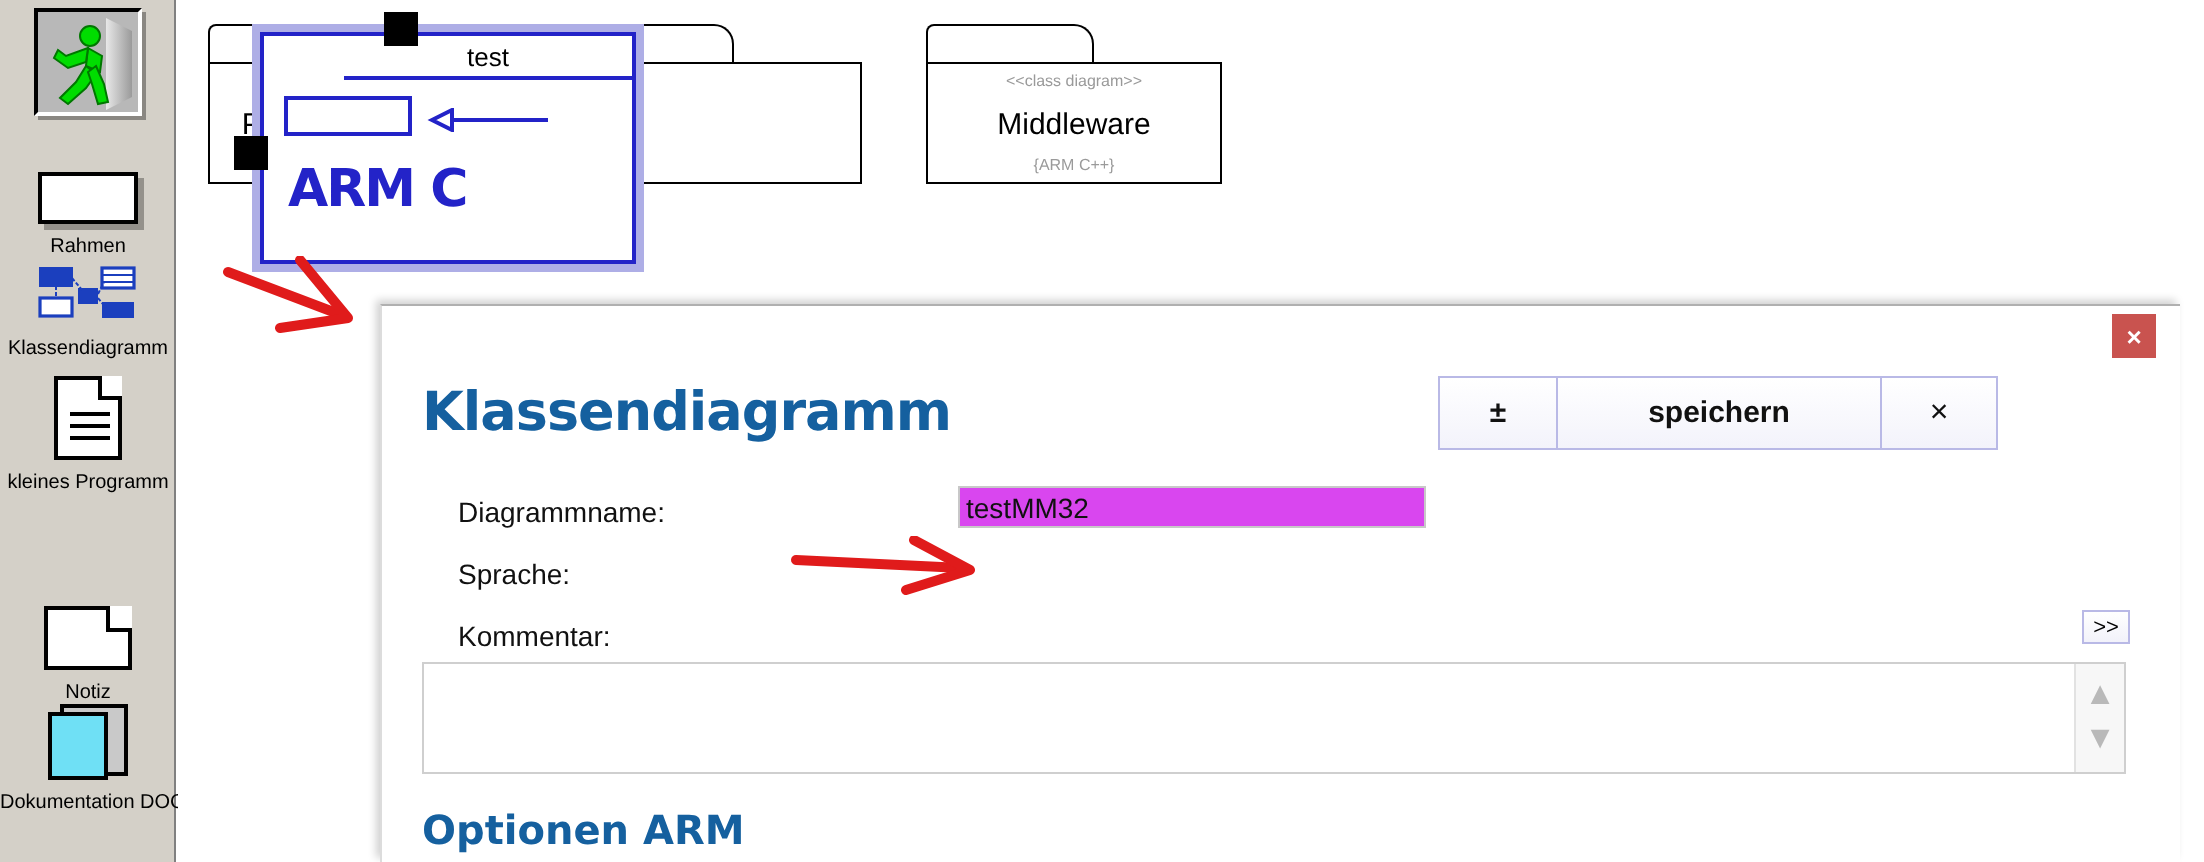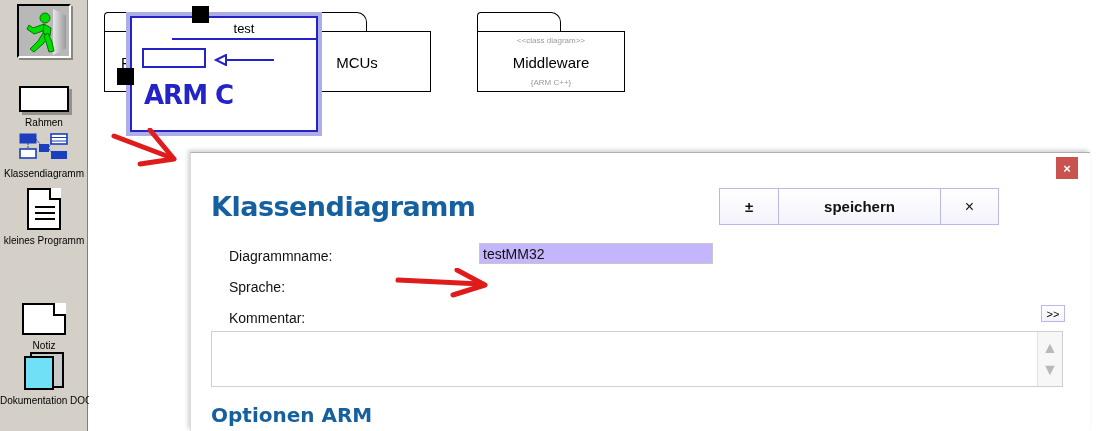--- a/index.html
+++ b/index.html
@@ -160,21 +160,21 @@
   #btn-save { width: 162px; border-left:none; }
   #btn-x { width: 58px; border-left:none; font-weight:normal; font-size:16px; }
 
   .frow { position:absolute; left: 38px; font-size: 14px; color:#111; }
   #lbl-name { top: 95px; }
   #lbl-lang { top: 126px; }
   #lbl-comment { top: 157px; }
 
   #input-name {
     position:absolute; left: 288px; top: 90px; width: 234px; height: 21px;
-    border: 1px solid #c8c8c8; background:#c4b5fd; font-size: 14px;
+    border: 1px solid #c8c8c8; background:#d946ef; font-size: 14px;
     padding: 1px 3px; color:#111; font-family: "Liberation Sans", sans-serif;
   }
 
   
   #dropdown {
     position:absolute; left: 288px; top: 110px; width: 146px;
     background:#fff; border: 2px solid #000; z-index: 20;
   }
   #dropdown .opt {
     font-size: 14px; color:#111; line-height: 16px; padding: 0 2px;
@@ -286,24 +286,23 @@
     <div class="pkg" style="left:15px; top:12px; width:148px; height:80px;">
       <div class="tab" style="width:84px;"></div>
       <div class="body" style="top:19px; width:148px; height:61px;"></div>
       <div class="pver" style="left:22px; top:2px;">V0.19g</div>
       <div class="ptitle" style="top:42px;">PEC_Framework</div>
     </div>
 
     <div class="pkg" style="left:194px; top:12px; width:148px; height:80px;">
       <div class="tab" style="width:84px;"></div>
       <div class="body" style="top:19px; width:148px; height:61px;"></div>
-      <div class="ptitle" style="top:42px;">MCUs</div>
-    </div>
-
-    <div class="pkg" style="left:388px; top:12px; width:148px; height:80px;">
+    </div>
+
+    <div class="pkg" style="left:374px; top:12px; width:148px; height:80px;">
       <div class="tab" style="width:84px;"></div>
       <div class="body" style="top:19px; width:148px; height:61px;"></div>
       <div class="pstereo" style="top:24px;">&lt;&lt;class diagram&gt;&gt;</div>
       <div class="ptitle" style="top:42px;">Middleware</div>
       <div class="pconstr" style="top:66px;">{ARM C++}</div>
     </div>
 
     <div id="selnode">
       <div class="inner">
         <div class="hdr">test</div>

